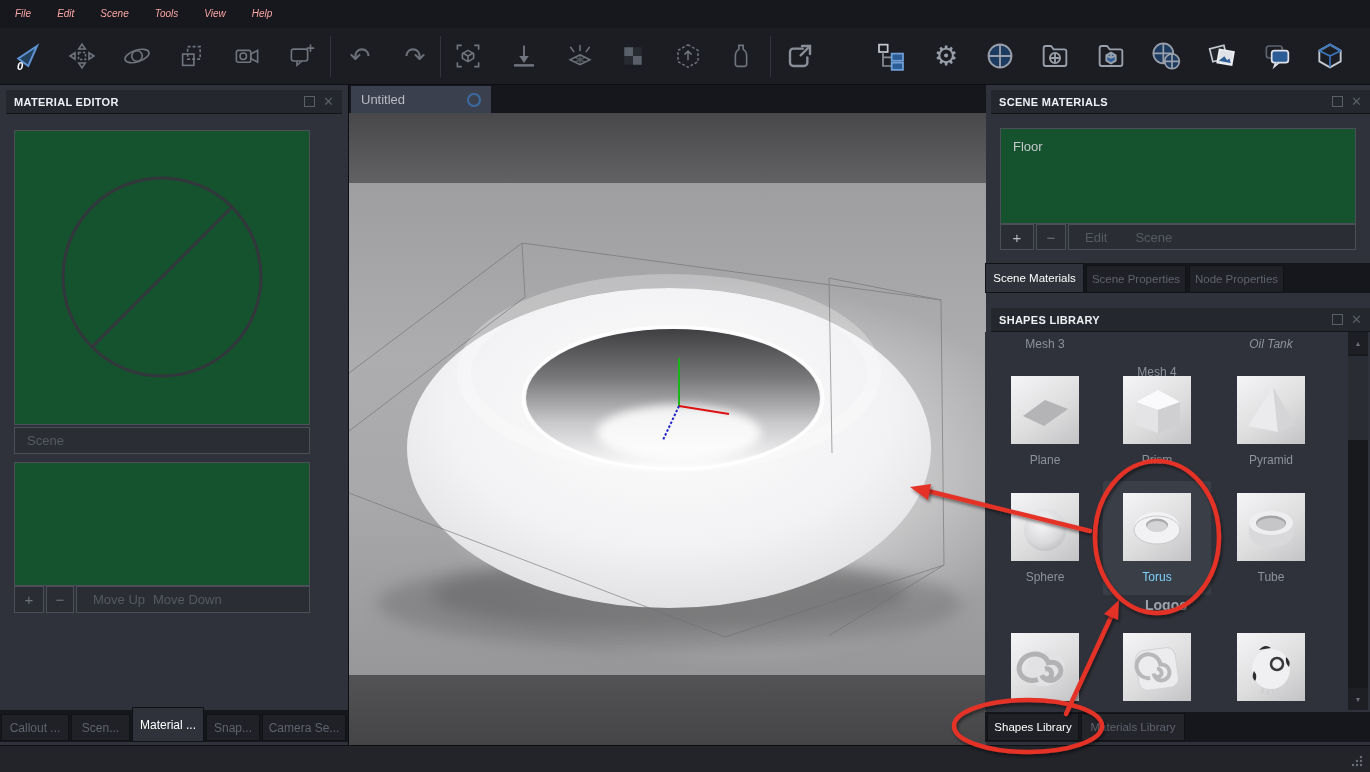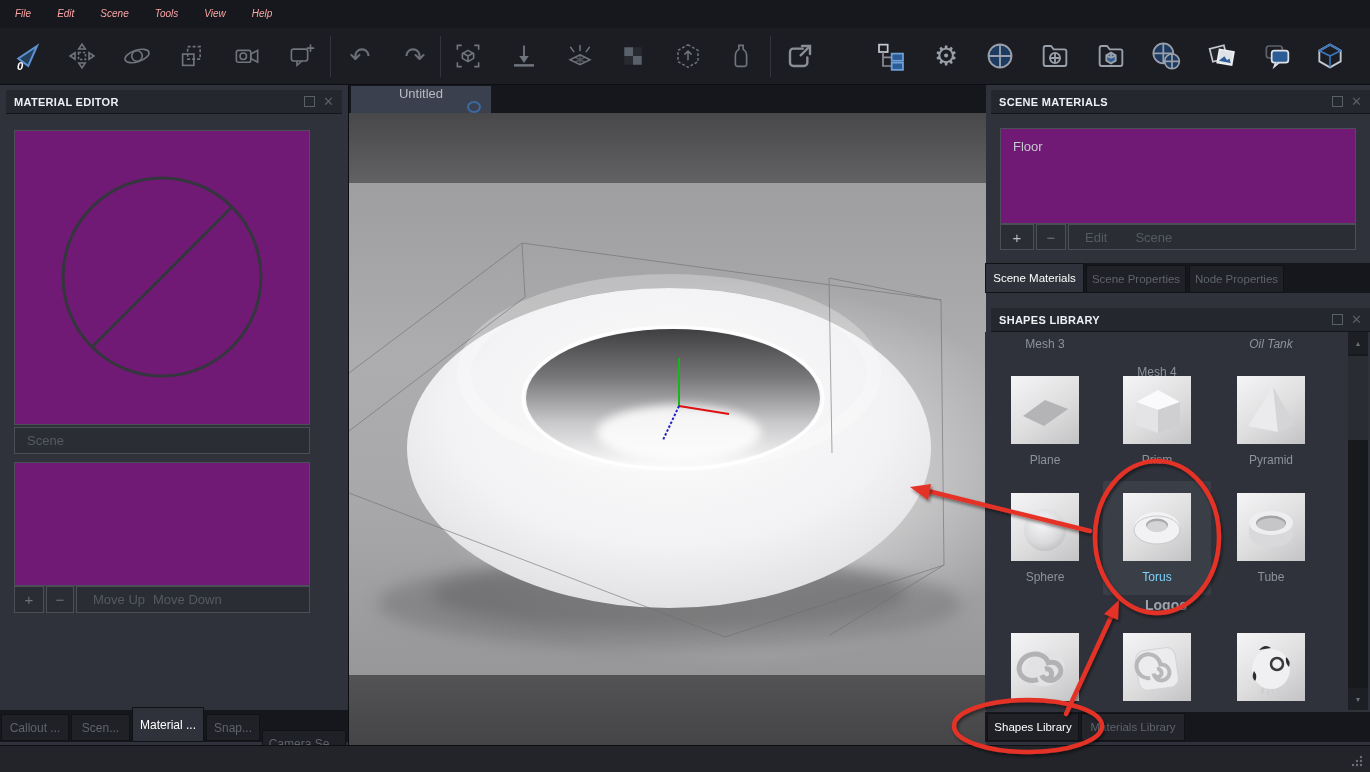--- a/index.html
+++ b/index.html
@@ -16,34 +16,34 @@
   .tbsep{position:absolute;top:8px;width:1px;height:41px;background:#32353c;}
   .glyph{font-size:25px;color:#6b6f77;line-height:30px;}
   .glyph.big{font-size:27px;color:#9aa0aa;}
   
   .panel-header{position:absolute;height:24px;background:#24272e;border-bottom:1px solid #14151a;
                 display:flex;align-items:center;padding:0 8px;box-sizing:border-box;}
   .panel-title{font-weight:bold;font-size:11px;color:#eef0f3;letter-spacing:.3px;}
   .hdr-btns{margin-left:auto;display:flex;align-items:center;gap:8px;}
   .maxbox{width:9px;height:9px;border:1px solid #5a5e66;}
   .closex{color:#5a5e66;font-size:13px;line-height:13px;}
-  .box{position:absolute;background:#701a75;border:1px solid #4b4f58;box-sizing:border-box;}
+  .box{position:absolute;background:#14532d;border:1px solid #4b4f58;box-sizing:border-box;}
   .minibtn{position:absolute;height:27px;background:#2a2d34;border:1px solid #4b4f58;box-sizing:border-box;
            display:flex;align-items:center;justify-content:center;font-size:15px;color:#6d717a;}
   .graybar{position:absolute;height:27px;background:#2a2d34;border:1px solid #4b4f58;box-sizing:border-box;
            display:flex;align-items:center;font-size:13px;color:#565a63;}
   .tabstrip{position:absolute;background:#15171c;}
   .tab{position:absolute;background:#1f2127;color:#5f636b;font-size:12px;display:flex;align-items:center;
        justify-content:center;border:1px solid #111216;box-sizing:border-box;}
   .tab.active{background:#2f323a;color:#ffffff;}
   
   .viewport{position:absolute;left:348px;top:85px;width:637px;height:660px;border-left:1px solid #0c0d10;box-sizing:border-box;}
   .doc-tabbar{position:absolute;left:0;top:0;width:637px;height:28px;background:#15171c;}
   .doc-tab{position:absolute;left:2px;top:1px;width:140px;height:27px;background:#3a404d;
-           display:flex;align-items:center;padding:0 10px;box-sizing:border-box;flex-direction:column;}
+           display:flex;align-items:center;padding:0 10px;box-sizing:border-box;}
   .doc-tab-label{font-size:13px;color:#b7bbc3;}
   .doc-circle{margin-left:auto;width:10px;height:10px;border:2px solid #3b6aa0;border-radius:50%;}
   .vp-topband{position:absolute;left:0;top:28px;width:637px;height:70px;
               background:linear-gradient(180deg,#48484a,#626264);}
   .render{position:absolute;left:0;top:98px;width:637px;height:492px;
           background:radial-gradient(ellipse 430px 270px at 387px 292px, rgba(255,255,255,.85), rgba(255,255,255,0) 72%),
                      linear-gradient(180deg,#9e9ea0 0%,#adadaf 35%,#a8a8aa 65%,#97979a 100%);}
   .vp-botband{position:absolute;left:0;top:590px;width:637px;height:70px;
               background:linear-gradient(180deg,#535355,#454547);}
   
@@ -260,21 +260,21 @@
     <div class="minibtn" style="left:46px;top:501px;width:28px;">−</div>
     <div class="graybar" style="left:76px;top:501px;width:234px;">
       <span style="margin-left:16px;">Move Up</span>
       <span style="margin-left:8px;">Move Down</span>
     </div>
     <div class="tabstrip" style="left:0;top:625px;width:348px;height:32px;">
       <div class="tab" style="left:1px;top:4px;width:68px;height:27px;">Callout ...</div>
       <div class="tab" style="left:71px;top:4px;width:59px;height:27px;">Scen...</div>
       <div class="tab active" style="left:132px;top:-3px;width:72px;height:35px;">Material ...</div>
       <div class="tab" style="left:206px;top:4px;width:54px;height:27px;">Snap...</div>
-      <div class="tab" style="left:262px;top:4px;width:84px;height:27px;margin-top:16px;">Camera Se...</div>
+      <div class="tab" style="left:262px;top:4px;width:84px;height:27px;">Camera Se...</div>
     </div>
   </div>
 
   <div class="viewport">
     <div class="doc-tabbar">
       <div class="doc-tab">
         <span class="doc-tab-label">Untitled</span>
         <span class="doc-circle"></span>
       </div>
     </div>

